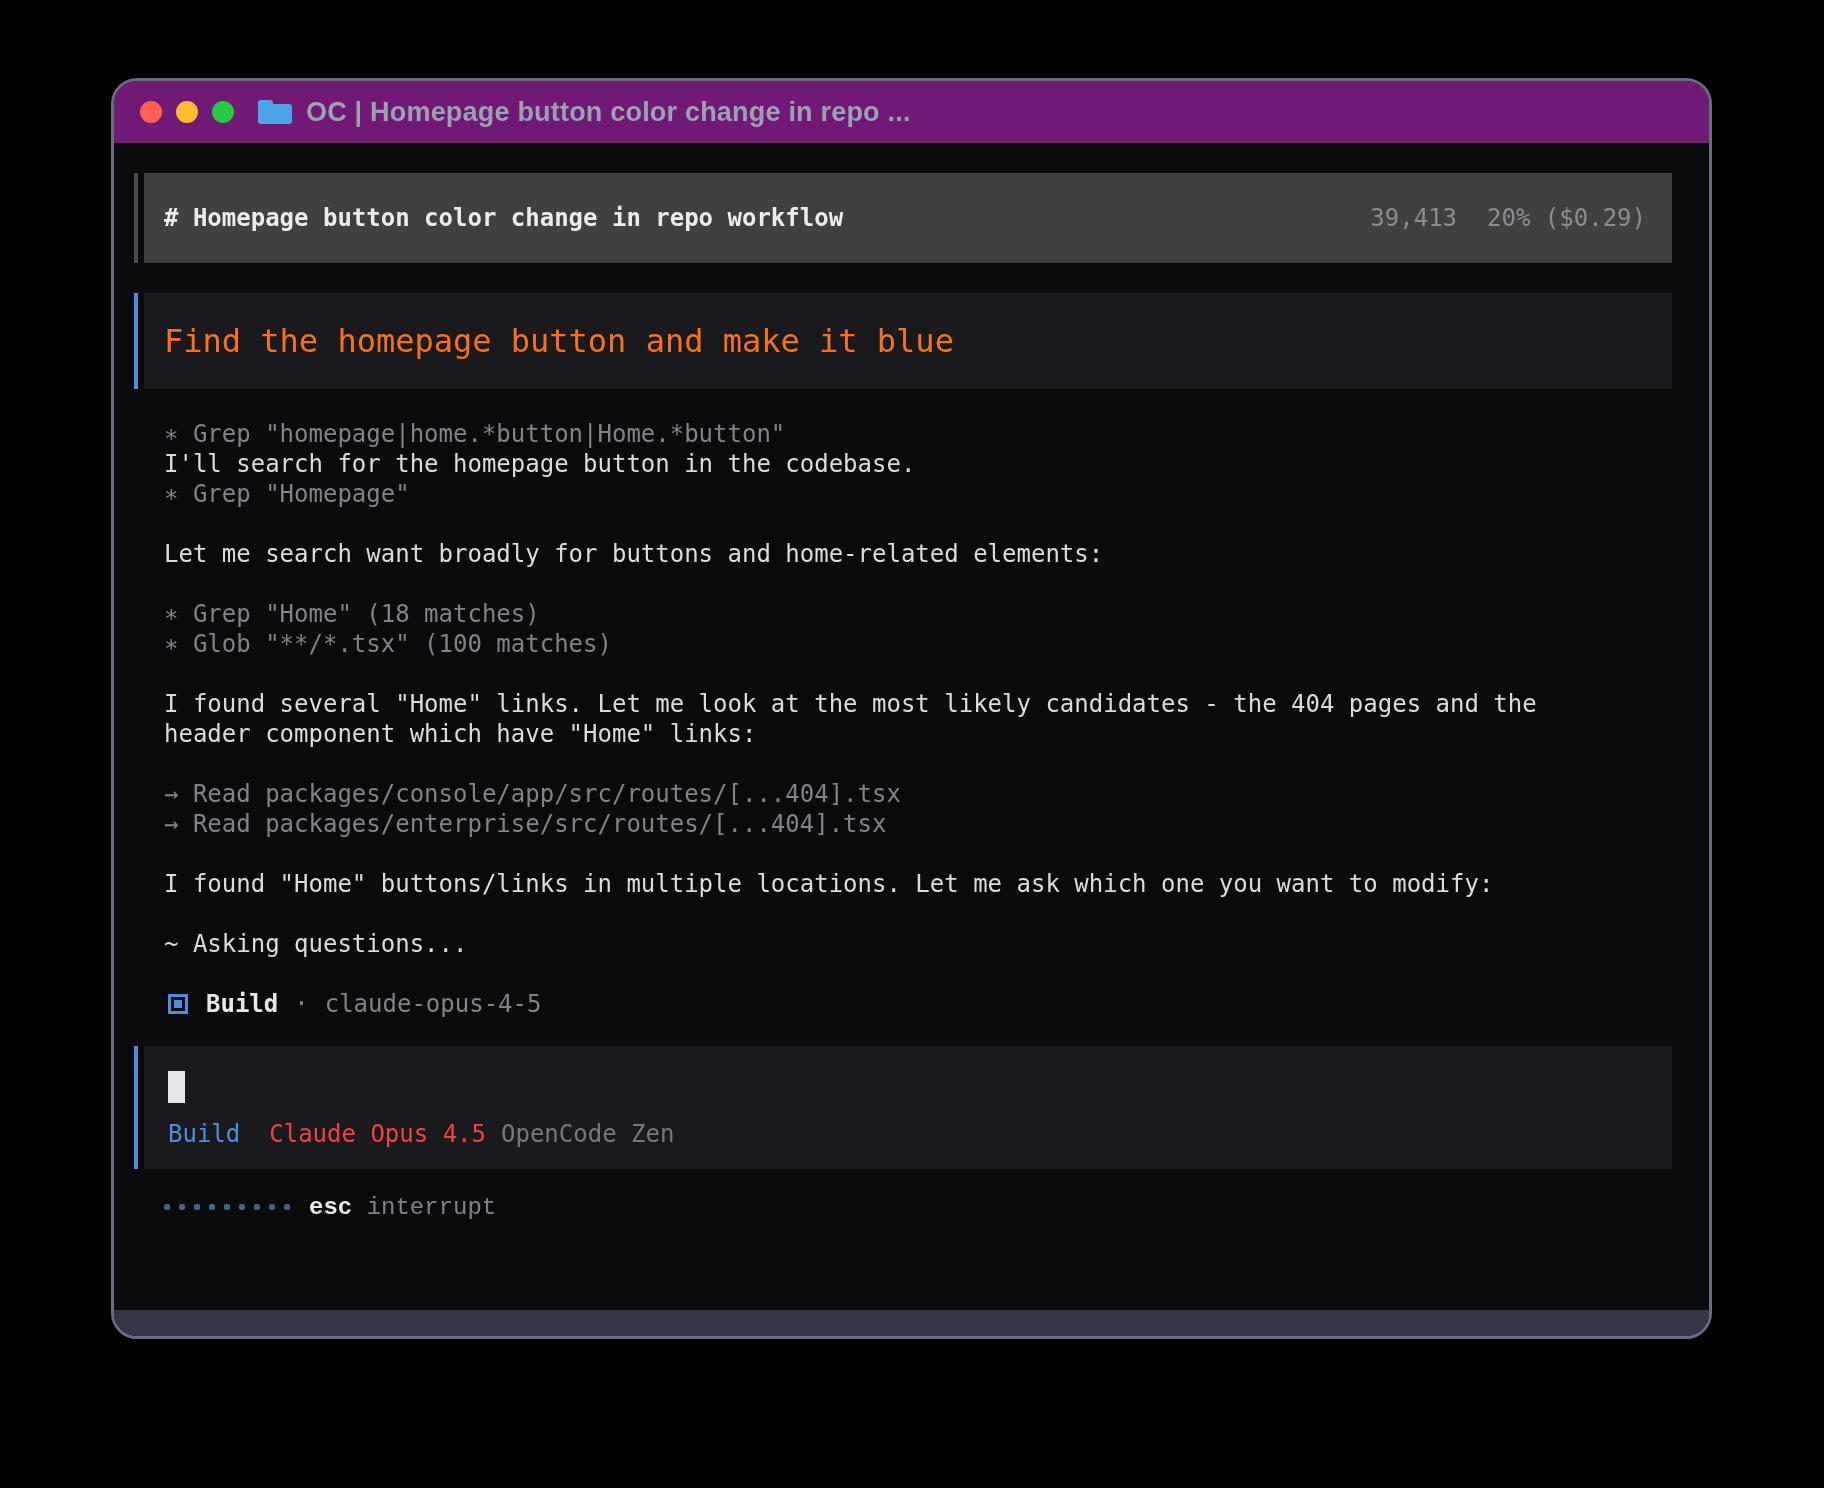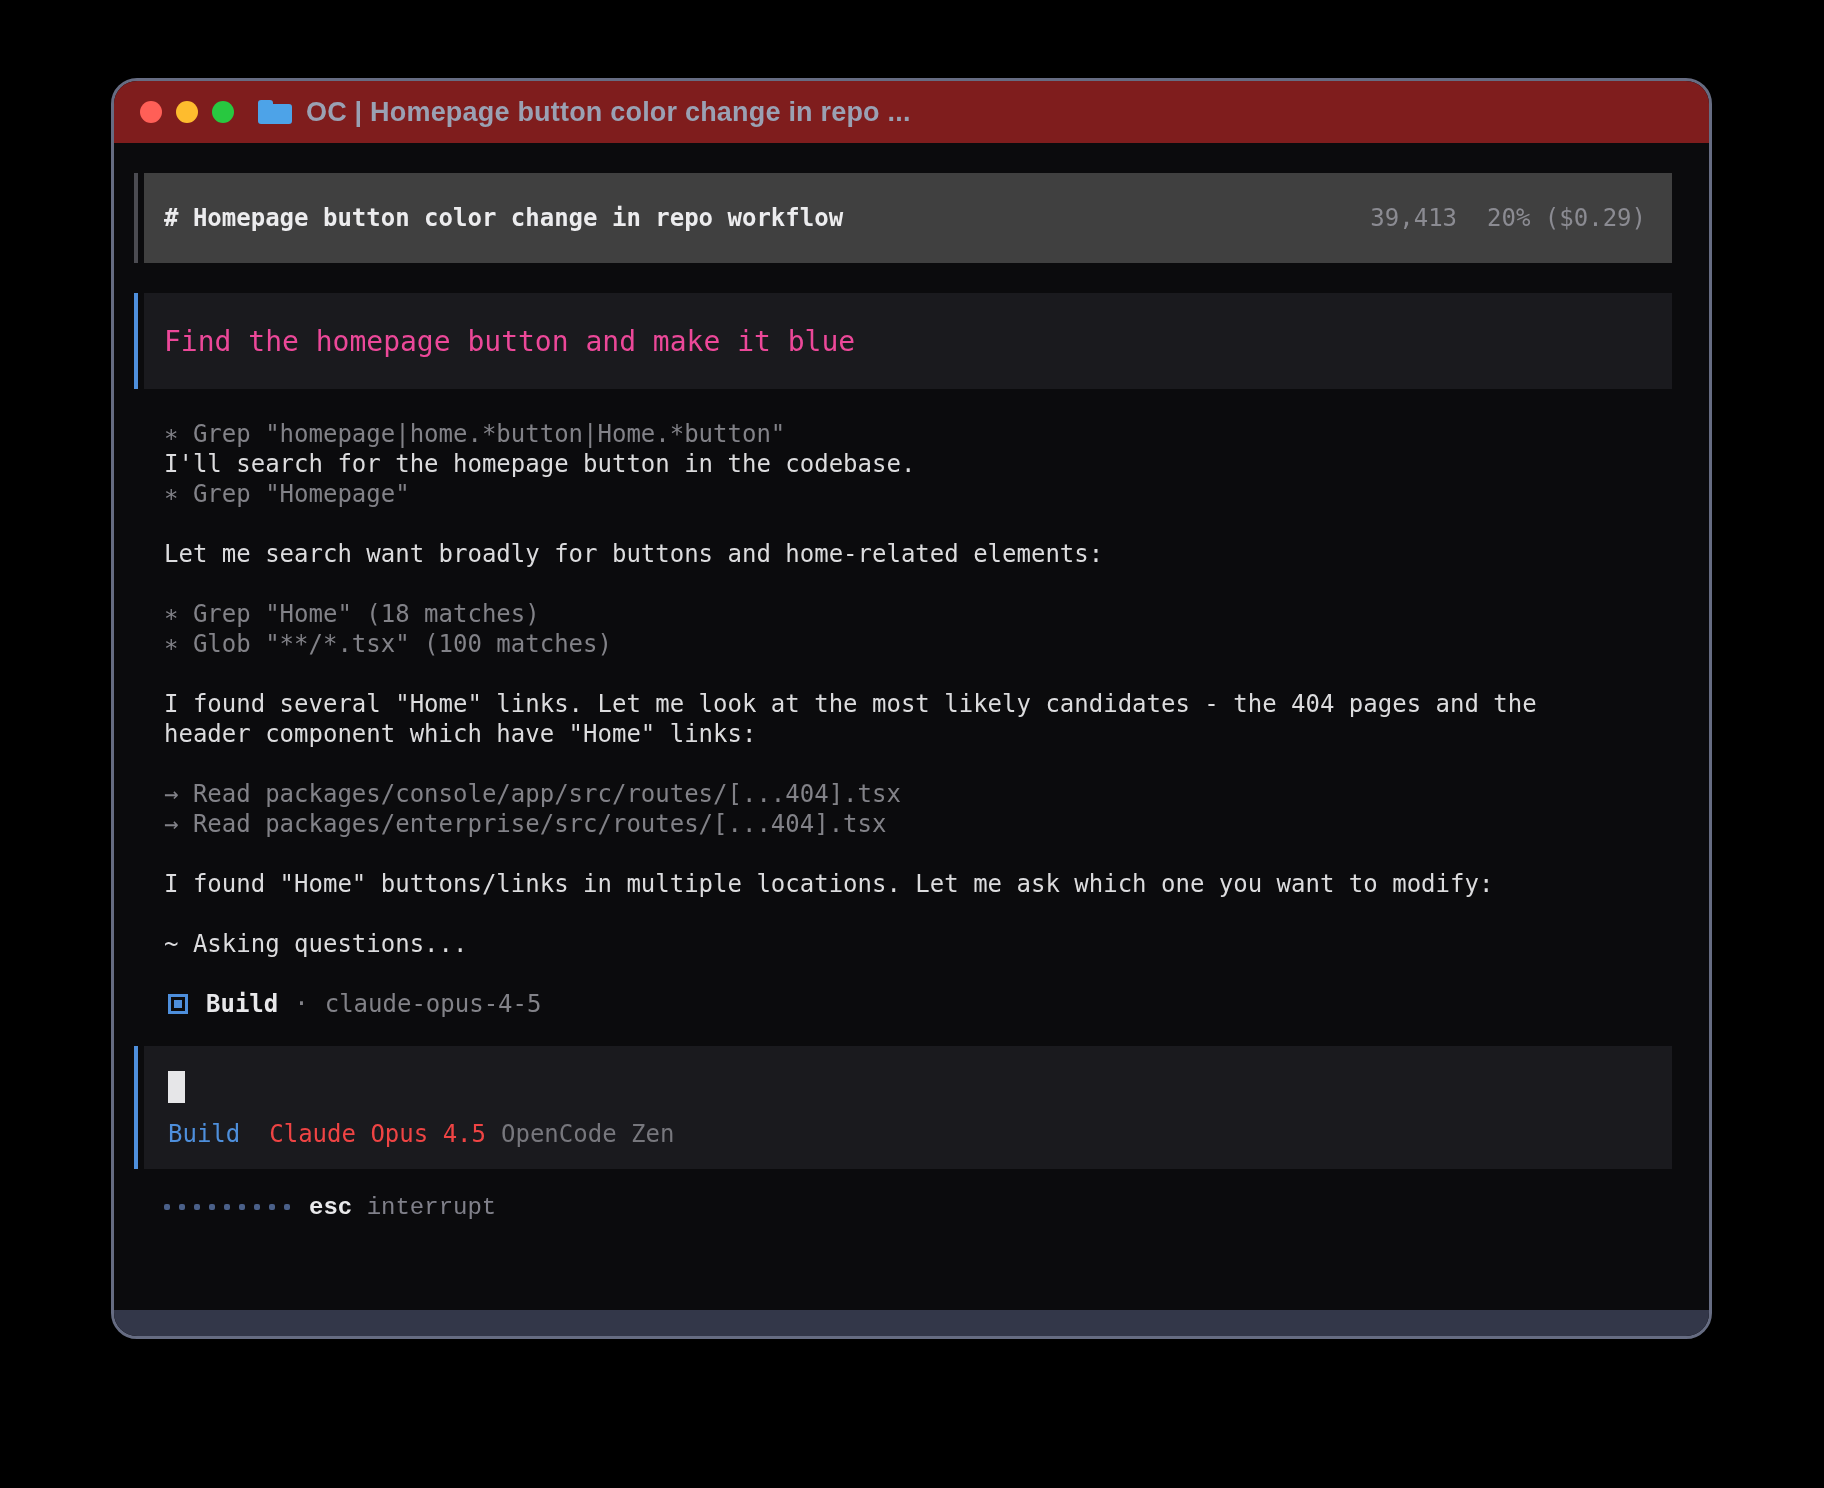--- a/index.html
+++ b/index.html
@@ -7,21 +7,21 @@
   body { position:relative; font-family:"DejaVu Sans Mono", monospace; }
 
   .window {
     position:absolute; left:111px; top:78px; width:1601px; height:1261px;
     background:#0b0b0d; border:3px solid #666c82; border-radius:26px;
     overflow:hidden; display:flex; flex-direction:column;
   }
 
   
   .titlebar {
-    height:62px; flex:0 0 62px; background:#7f1d1d;
+    height:62px; flex:0 0 62px; background:#701a75;
     display:flex; align-items:center; padding:0 26px;
   }
   .lights { display:flex; gap:14px; align-items:center; }
   .light { width:22px; height:22px; border-radius:50%; }
   .light.red { background:#ff5f57; }
   .light.yellow { background:#febc2e; }
   .light.green { background:#28c840; }
   .folder { position:relative; width:34px; height:24px; margin-left:24px; }
   .folder .body { position:absolute; left:0; top:4px; width:34px; height:20px; background:#4da3e8; border-radius:3px; }
   .folder .tab { position:absolute; left:0; top:0; width:15px; height:8px; background:#4da3e8; border-radius:3px 3px 0 0; }
@@ -42,21 +42,21 @@
 
   .session-header .panel {
     height:90px; display:flex; align-items:center; justify-content:space-between;
     padding:0 26px 0 20px;
   }
   .session-title { font-size:24px; font-weight:700; color:#ececee; white-space:pre; }
   .session-stats { font-size:24px; color:#8b8b92; white-space:pre; display:flex; gap:30px; }
 
   .user-msg { margin-top:30px; }
   .user-msg .panel { height:96px; display:flex; align-items:center; padding:0 20px; background:#1a1a1e; }
-  .user-msg .text { font-size:28px; color:#ec4899; white-space:pre; }
+  .user-msg .text { font-size:32px; color:#f97316; white-space:pre; }
 
   .conv { margin:28px 0 0 30px; }
   .line { font-size:24px; line-height:30px; white-space:pre-wrap; max-width:1430px; }
   .line.white { color:#dcdcde; }
   .line.gray { color:#828288; }
   .line.gap { margin-top:30px; }
 
   .agent-line { margin:30px 0 0 34px; display:flex; align-items:center; height:30px; }
   .agent-icon { width:20px; height:20px; border:3px solid #4e8fdc; position:relative; flex:0 0 20px; }
   .agent-icon::after { content:""; position:absolute; left:3px; top:3px; width:8px; height:8px; background:#4e8fdc; }

